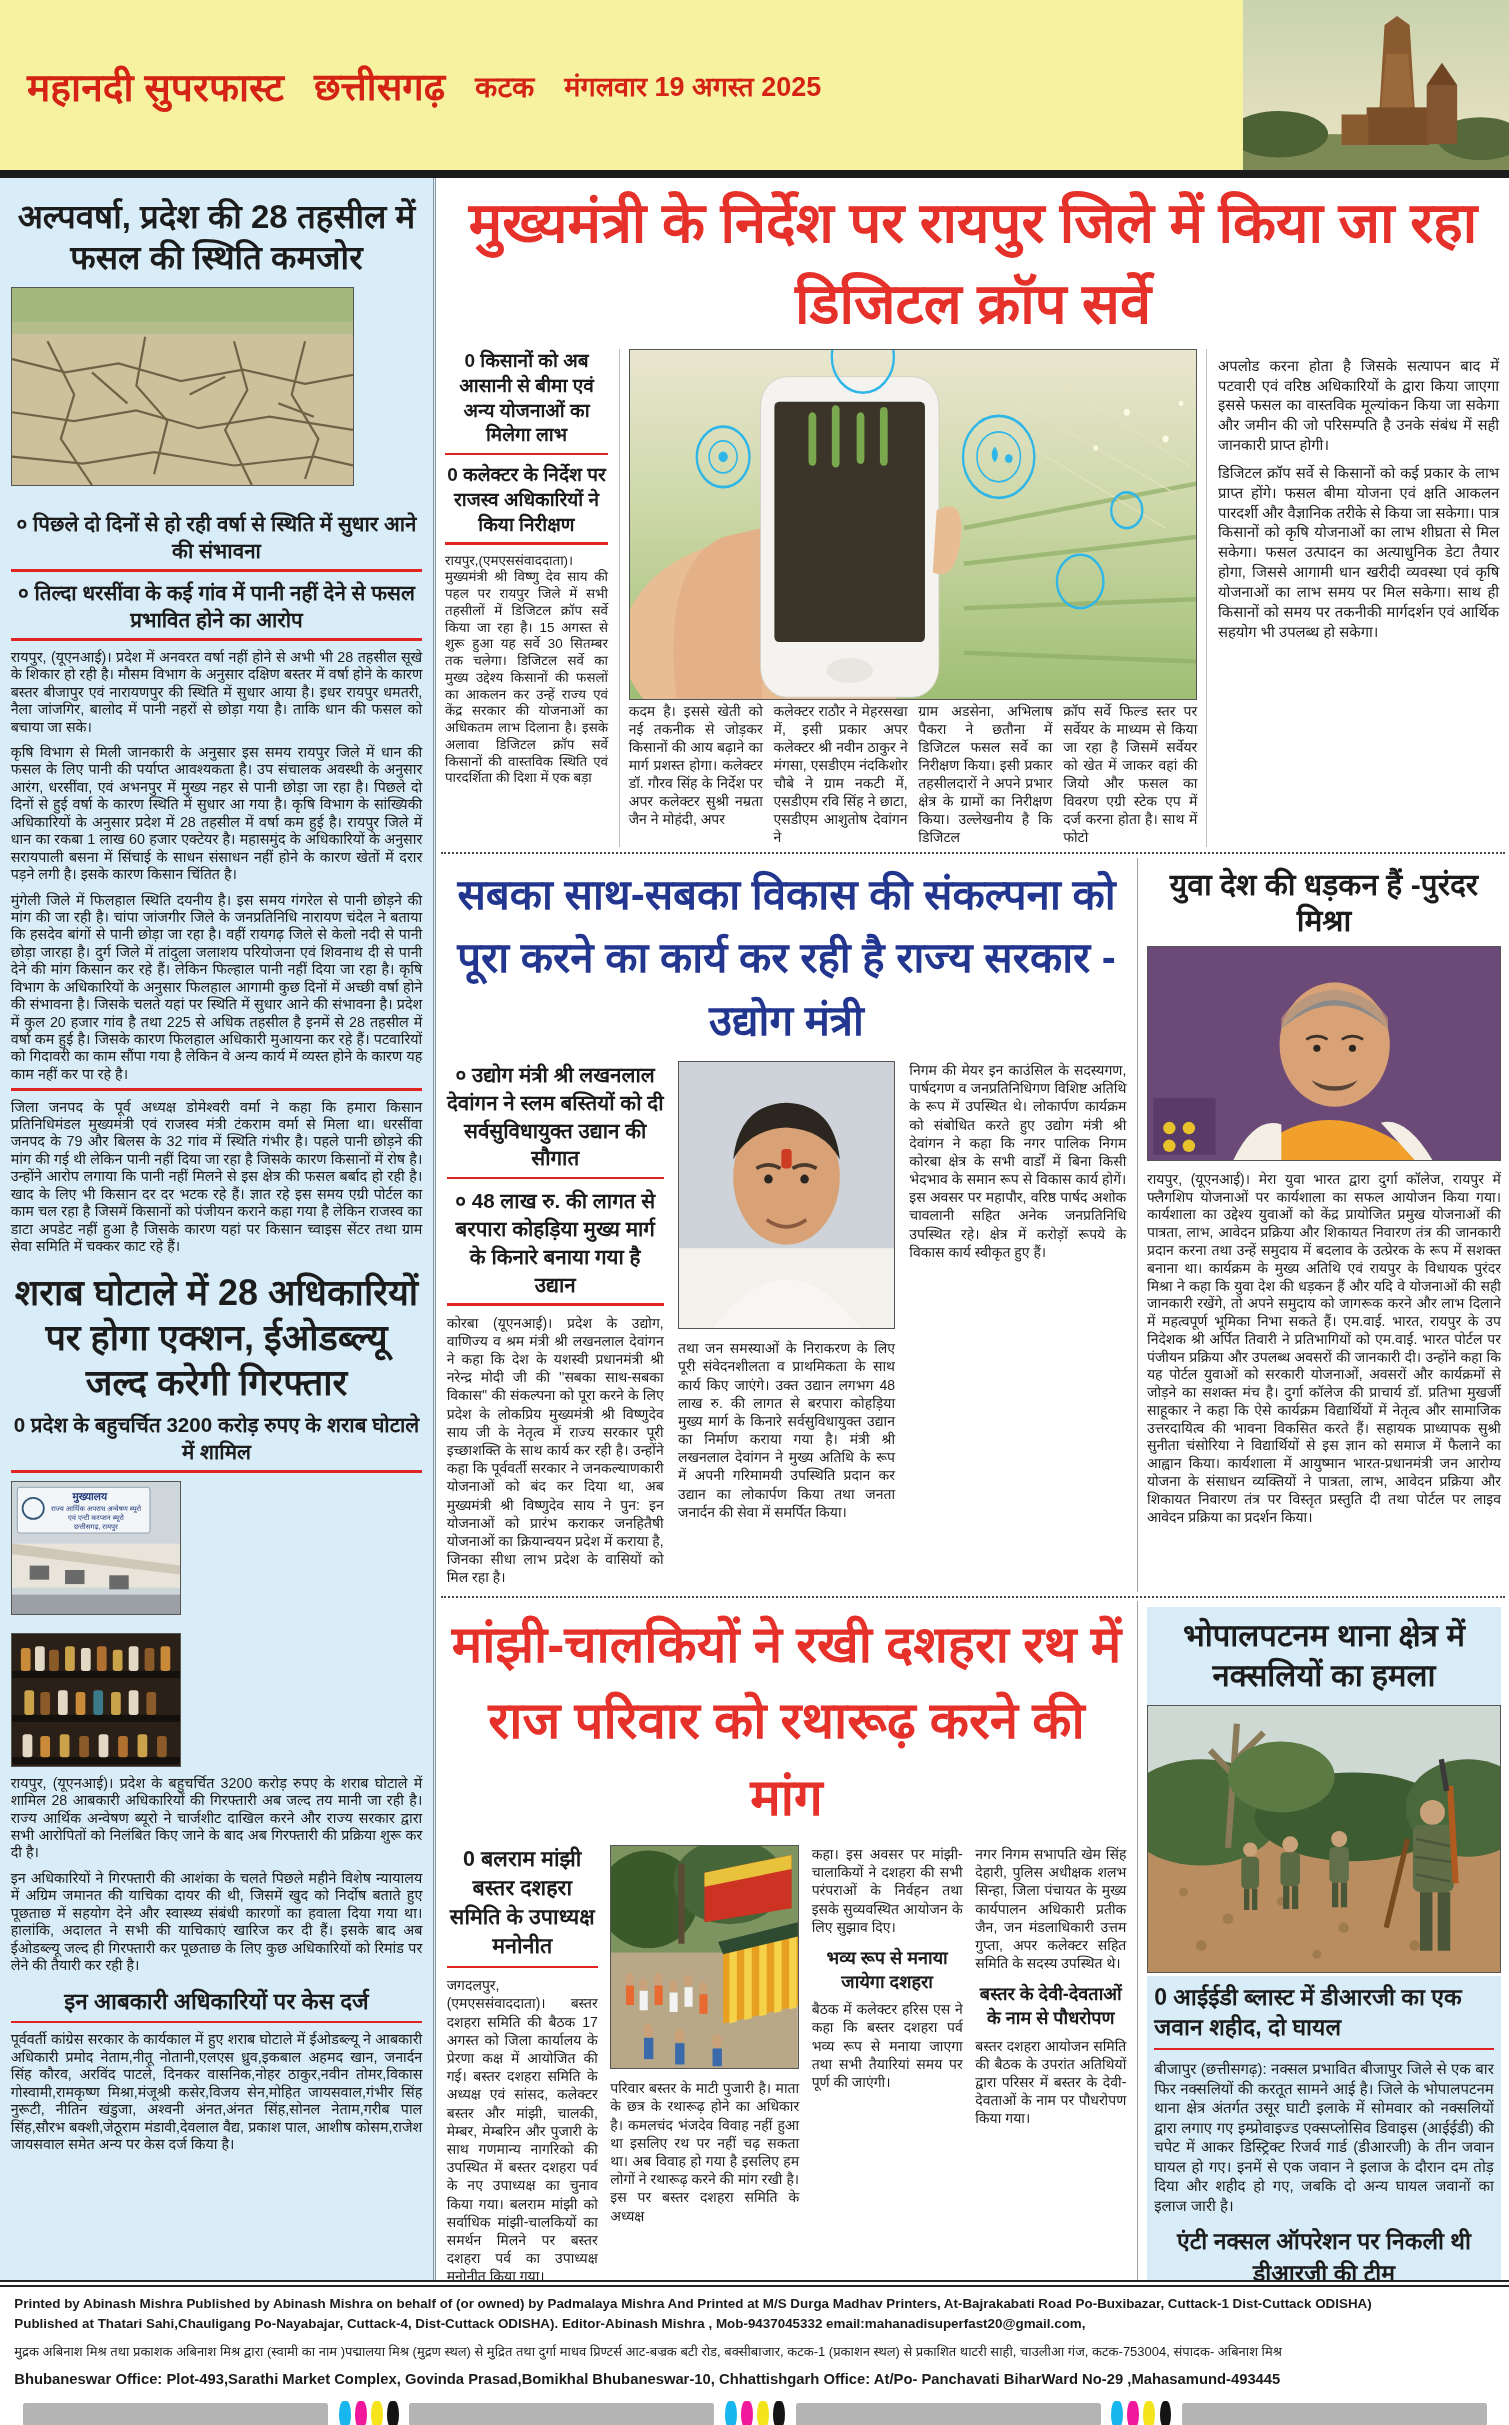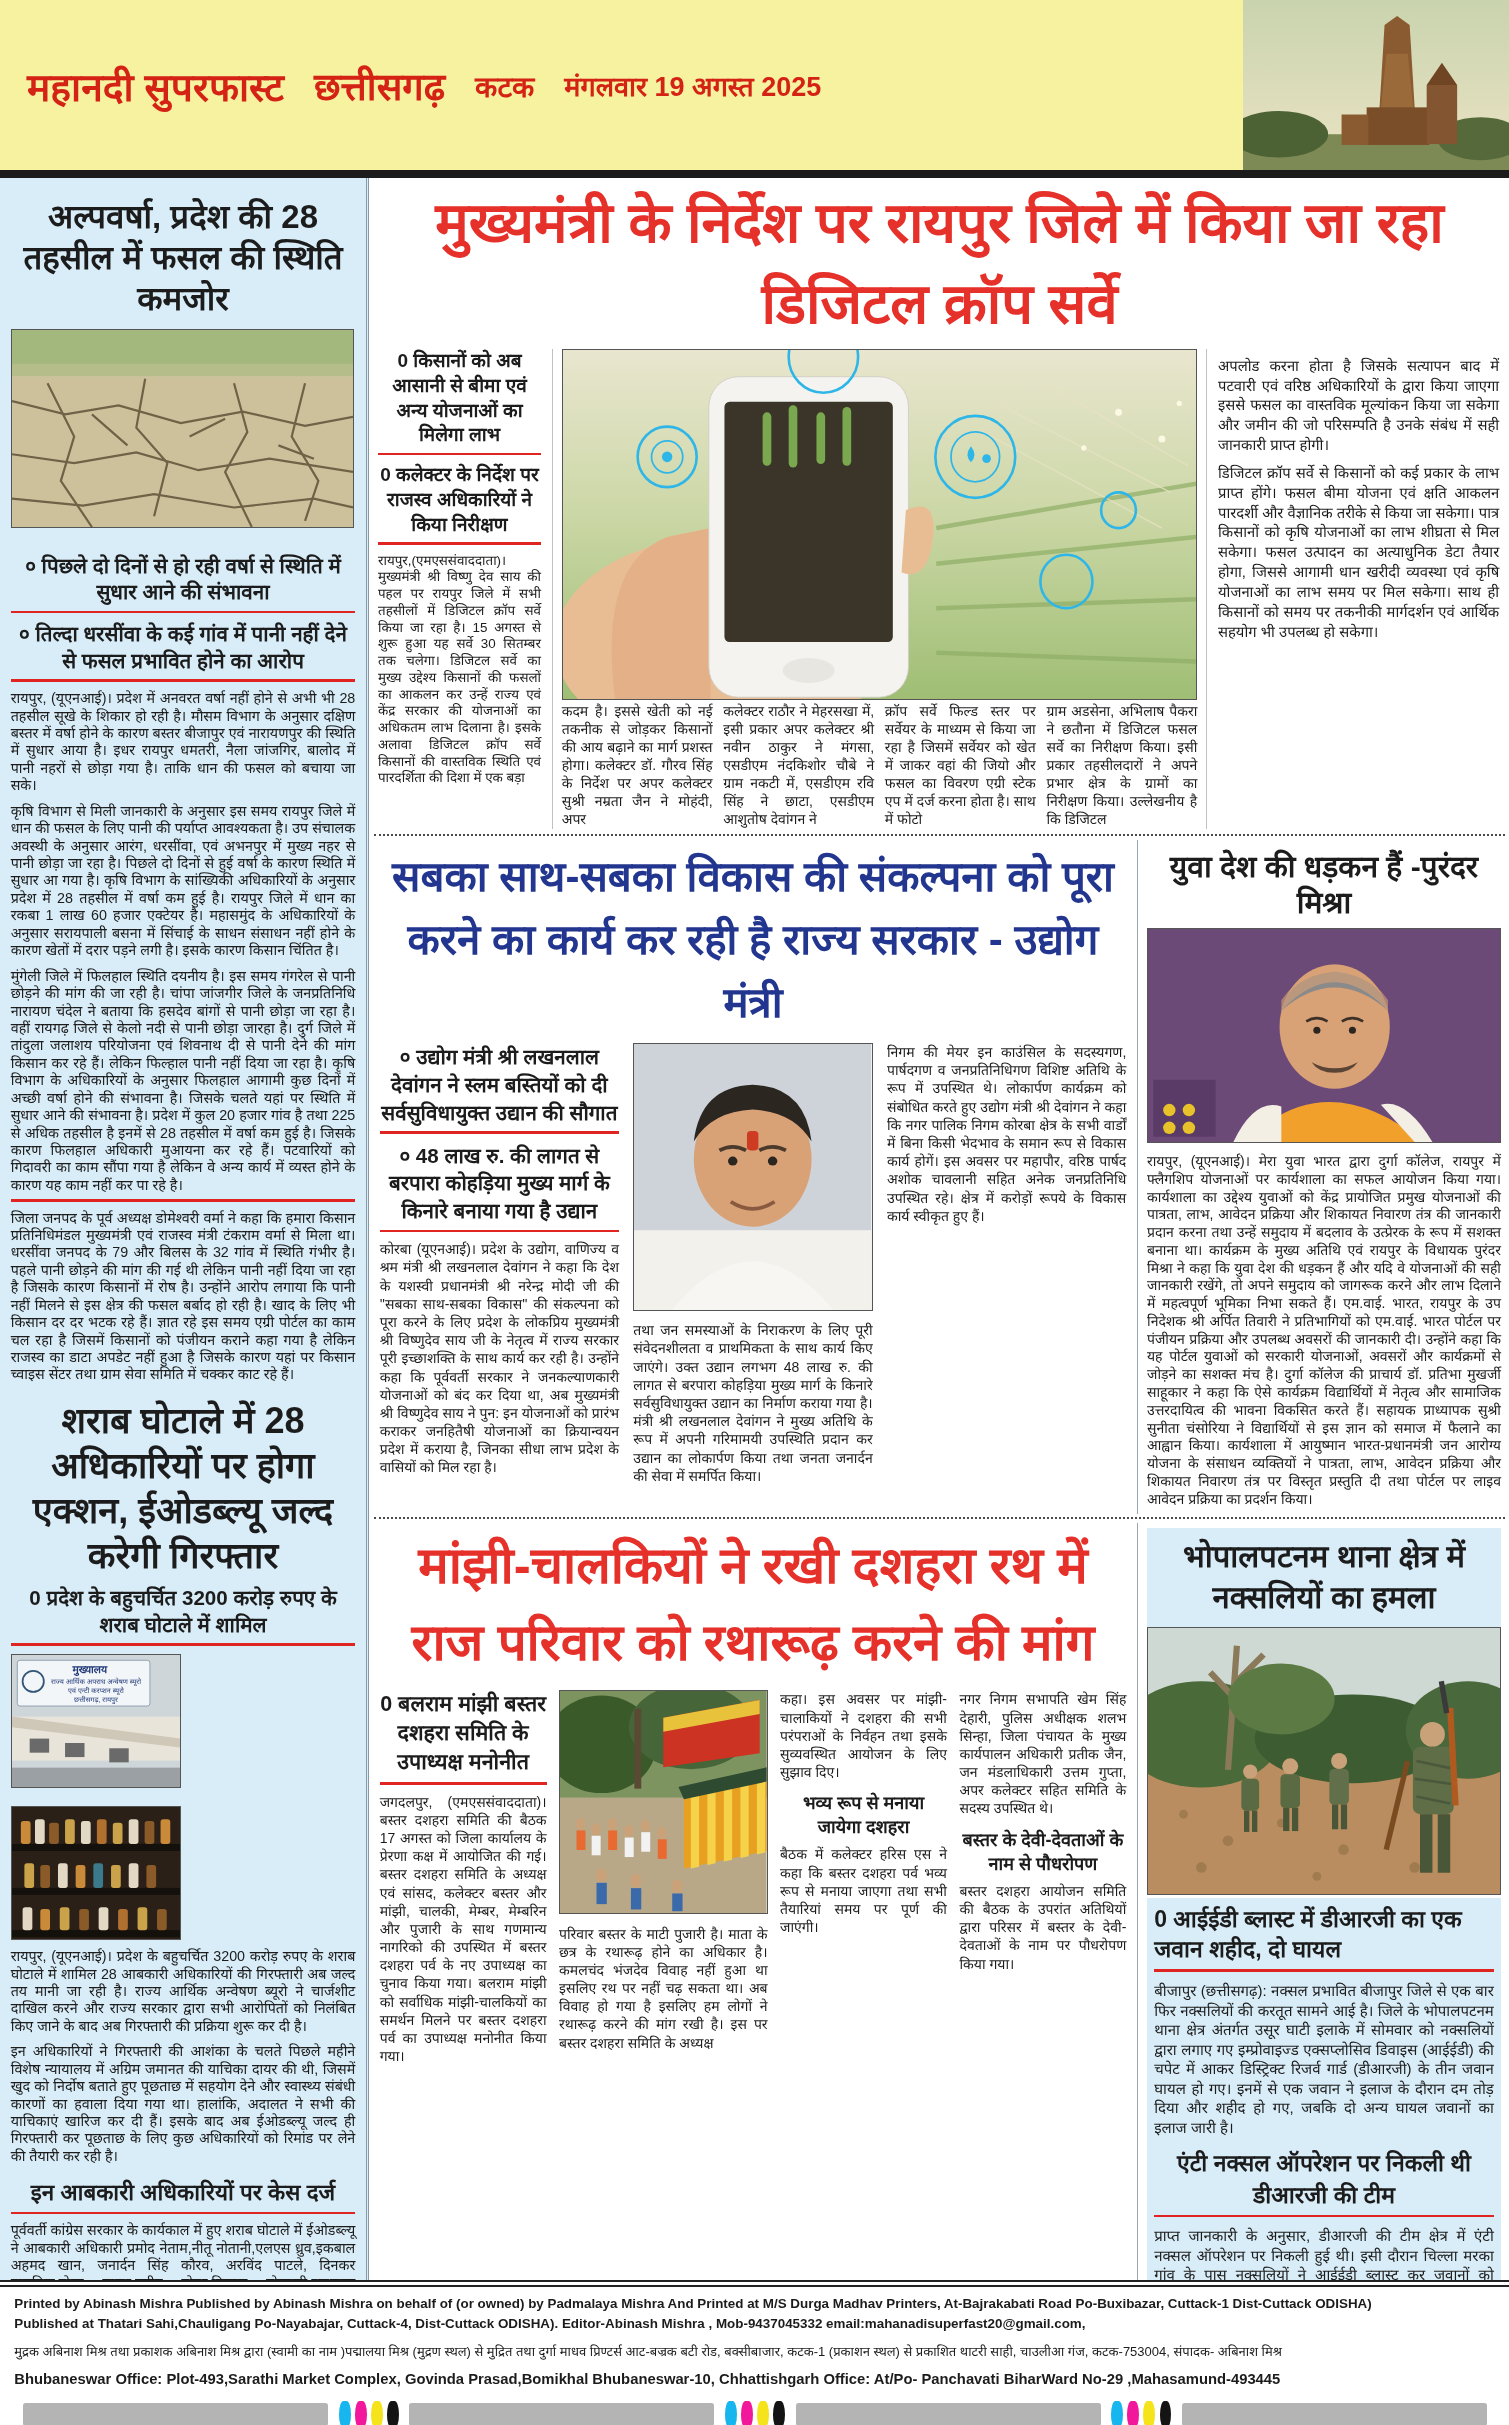--- a/index.html
+++ b/index.html
@@ -20,21 +20,21 @@
   .masthead .mast-inner{display:flex;align-items:center;gap:30px;padding-left:27px;flex:1;}
   .mast-title{font-size:39px;font-weight:800;color:var(--masthead-text);}
   .mast-edition{font-size:38px;font-weight:800;color:var(--masthead-text);}
   .mast-city{font-size:29px;font-weight:800;color:var(--masthead-text);}
   .mast-date{font-size:27px;font-weight:800;color:var(--masthead-text);}
   .temple{width:267px;height:170px;flex:0 0 auto;}
   .black-rule{height:8px;background:#1c1c1c;}
 
   
   .content{display:flex;height:2102px;overflow:hidden;}
-  .col-left{width:369px;background:var(--panel-blue);border-right:3.6px double #8a9aa4;padding:5.4px 10.7px;overflow:hidden;}
+  .col-left{width:436px;background:var(--panel-blue);border-right:3.6px double #8a9aa4;padding:5.4px 10.7px;overflow:hidden;}
   .col-main{flex:1;display:flex;flex-direction:column;overflow:hidden;}
 
   .redrule{height:2.7px;background:var(--rule-red);margin:4.5px 0 8px 0;}
   .dotted{border-top:2.7px dotted #4a4a4a;margin:3.6px 5.4px;}
 
   p.body{ text-align:justify; }
 
   
   .lp-headline{font-size:33px;font-weight:800;text-align:center;line-height:1.25;padding:12.5px 3.6px 9px;}
   .photo-frame{border:0.9px solid #555;}
@@ -300,22 +300,22 @@
               </g>
               <g fill="#2fb6e8">
                   <path d="M470 108 q8 10 0 18 q-8 -8 0 -18z"></path>
                   <circle cx="488" cy="122" r="5"></circle>
                   <circle cx="120" cy="120" r="6"></circle>
                 </g>
             </svg>
             <div class="crop-bottom">
               <p class="body">कदम है। इससे खेती को नई तकनीक से जोड़कर किसानों की आय बढ़ाने का मार्ग प्रशस्त होगा। कलेक्टर डॉ. गौरव सिंह के निर्देश पर अपर कलेक्टर सुश्री नम्रता जैन ने मोहंदी, अपर</p>
               <p class="body">कलेक्टर राठौर ने मेहरसखा में, इसी प्रकार अपर कलेक्टर श्री नवीन ठाकुर ने मंगसा, एसडीएम नंदकिशोर चौबे ने ग्राम नकटी में, एसडीएम रवि सिंह ने छाटा, एसडीएम आशुतोष देवांगन ने</p>
+              <p class="body">ग्राम अडसेना, अभिलाष पैकरा ने छतौना में डिजिटल फसल सर्वे का निरीक्षण किया। इसी प्रकार तहसीलदारों ने अपने प्रभार क्षेत्र के ग्रामों का निरीक्षण किया। उल्लेखनीय है कि डिजिटल</p>
               <p class="body">क्रॉप सर्वे फिल्ड स्तर पर सर्वेयर के माध्यम से किया जा रहा है जिसमें सर्वेयर को खेत में जाकर वहां की जियो और फसल का विवरण एग्री स्टेक एप में दर्ज करना होता है। साथ में फोटो</p>
-              <p class="body">ग्राम अडसेना, अभिलाष पैकरा ने छतौना में डिजिटल फसल सर्वे का निरीक्षण किया। इसी प्रकार तहसीलदारों ने अपने प्रभार क्षेत्र के ग्रामों का निरीक्षण किया। उल्लेखनीय है कि डिजिटल</p>
             </div>
           </div>
           <div class="crop-right">
             <p class="body">अपलोड करना होता है जिसके सत्यापन बाद में पटवारी एवं वरिष्ठ अधिकारियों के द्वारा किया जाएगा इससे फसल का वास्तविक मूल्यांकन किया जा सकेगा और जमीन की जो परिसम्पति है उनके संबंध में सही जानकारी प्राप्त होगी।</p>
             <p class="body">डिजिटल क्रॉप सर्वे से किसानों को कई प्रकार के लाभ प्राप्त होंगे। फसल बीमा योजना एवं क्षति आकलन पारदर्शी और वैज्ञानिक तरीके से किया जा सकेगा। पात्र किसानों को कृषि योजनाओं का लाभ शीघ्रता से मिल सकेगा। फसल उत्पादन का अत्याधुनिक डेटा तैयार होगा, जिससे आगामी धान खरीदी व्यवस्था एवं कृषि योजनाओं का लाभ समय पर मिल सकेगा। साथ ही किसानों को समय पर तकनीकी मार्गदर्शन एवं आर्थिक सहयोग भी उपलब्ध हो सकेगा।</p>
           </div>
         </div>
       </div>
 
       <div class="dotted"></div>

